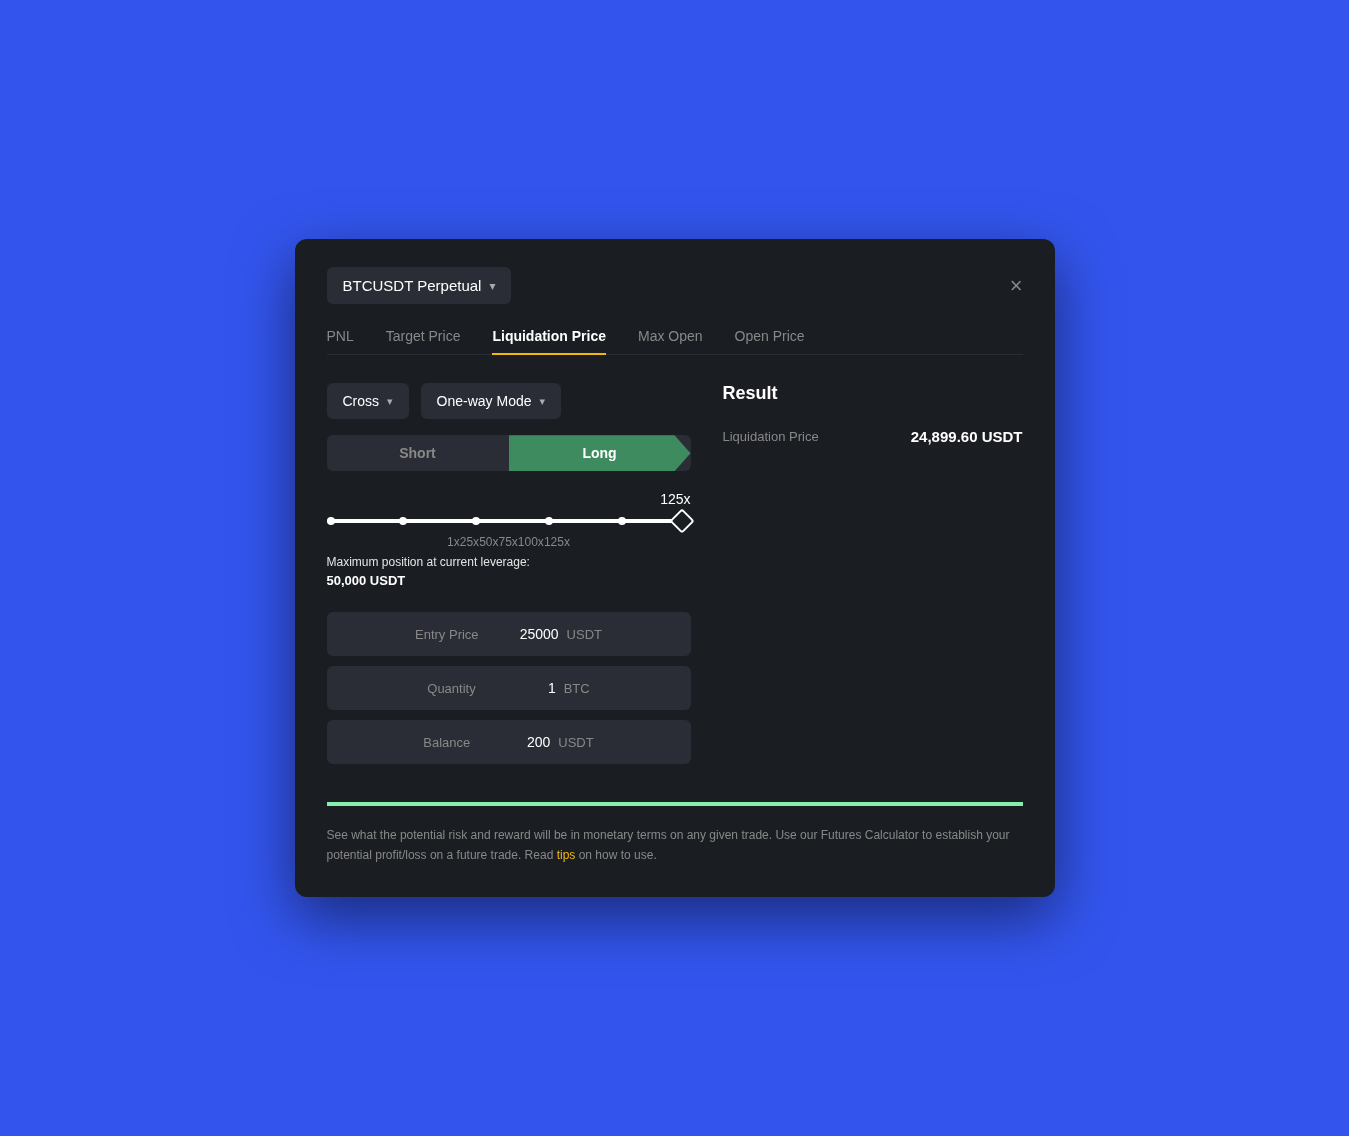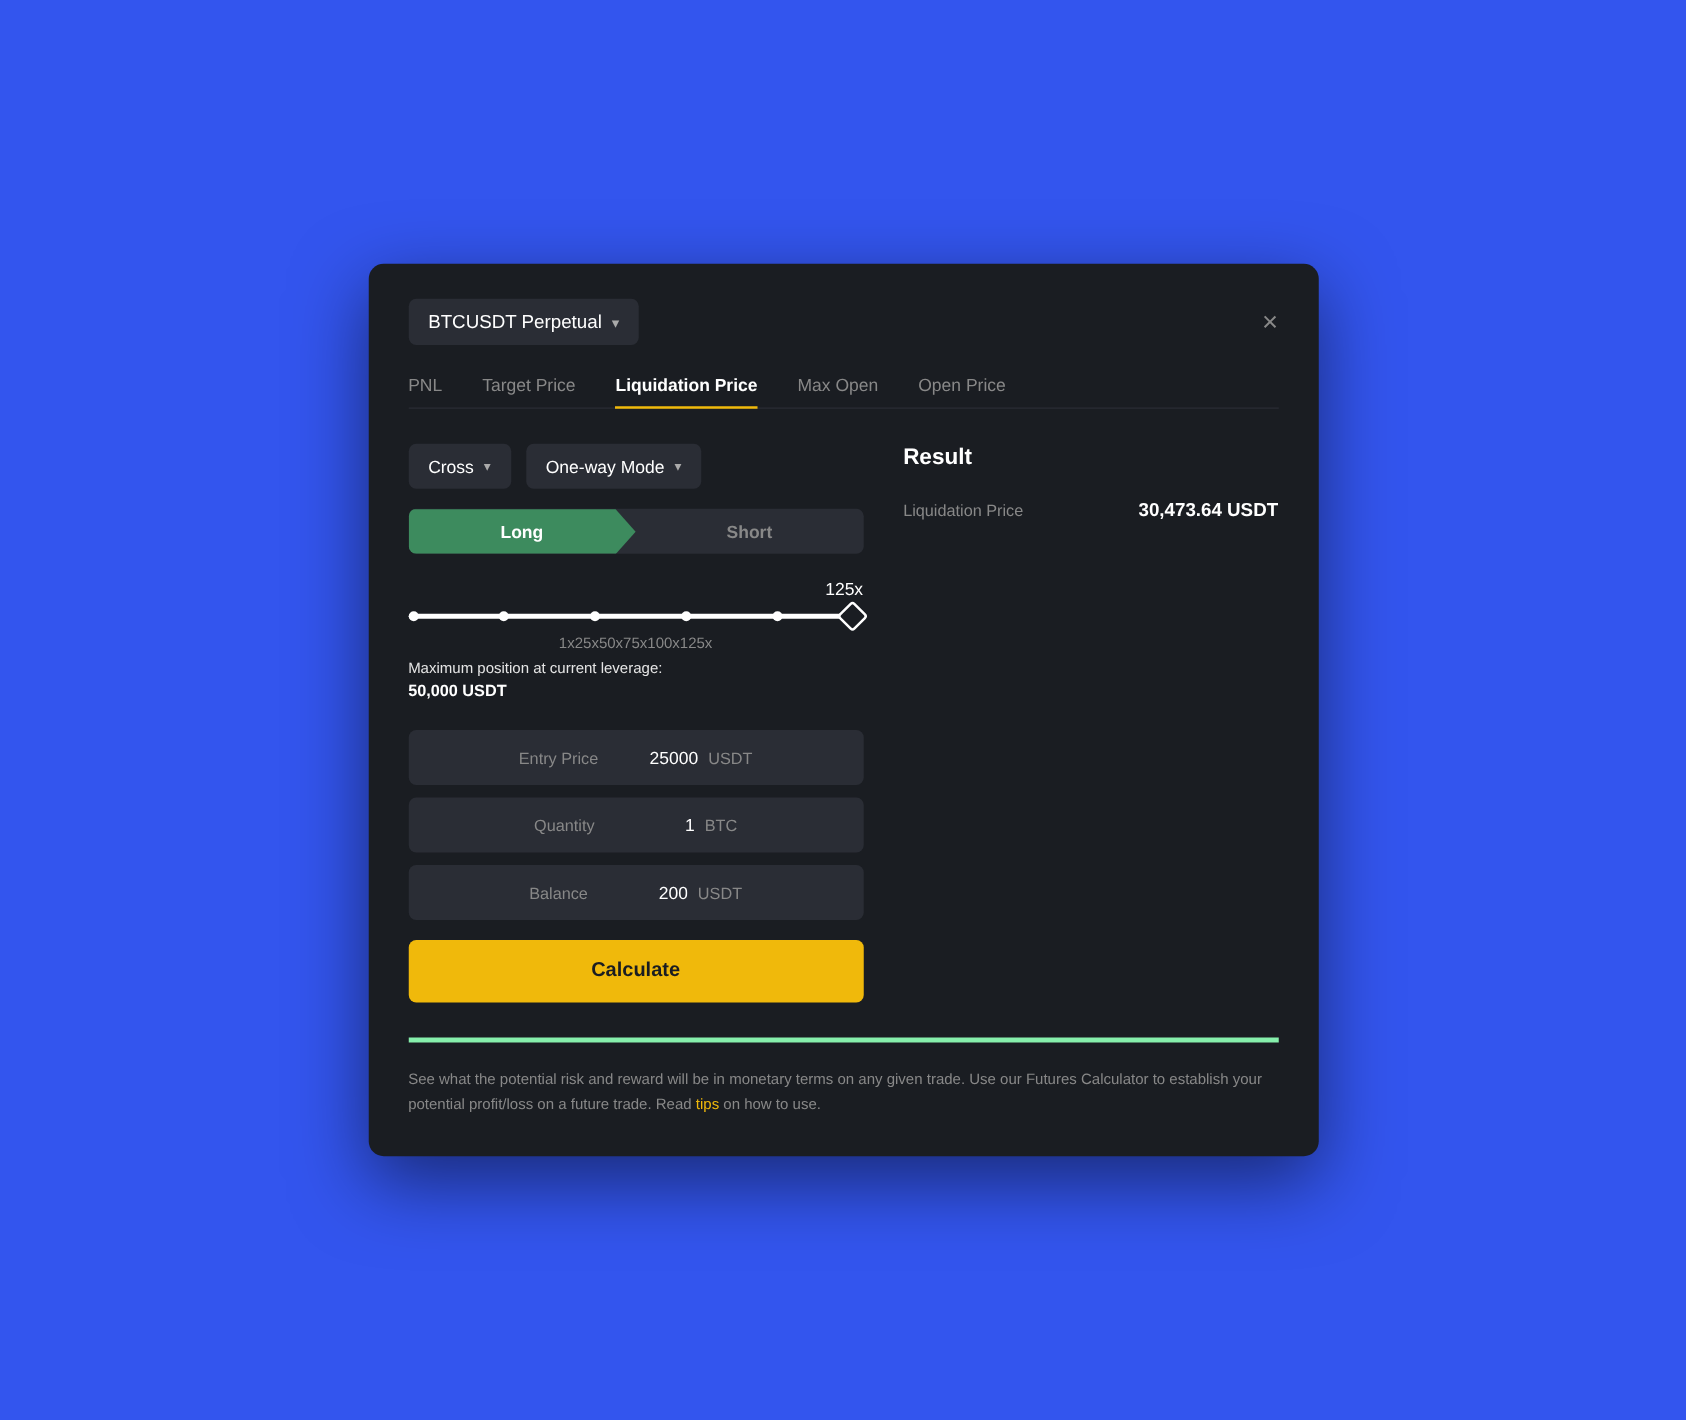--- a/index.html
+++ b/index.html
@@ -299,22 +299,22 @@
           <span class="chevron">▾</span>
         </button>
         <button class="dropdown-btn">
           <span>One-way Mode</span>
           <span class="chevron">▾</span>
         </button>
       </div>
 
       
       <div class="long-short-toggle">
+        <button class="toggle-btn">Short</button>
         <button class="toggle-btn long-active">Long</button>
-        <button class="toggle-btn">Short</button>
       </div>
 
       
       <div class="leverage-section">
         <div class="leverage-value">125x</div>
         <div class="slider-track">
           <div class="slider-dot" style="left: 0%"></div>
           <div class="slider-dot" style="left: 20%"></div>
           <div class="slider-dot" style="left: 40%"></div>
           <div class="slider-dot" style="left: 60%"></div>
@@ -353,28 +353,27 @@
       </div>
 
       <div class="input-group">
         <span class="input-label">Balance</span>
         <div class="input-value">
           <input type="text" class="input-number" value="200" style="">
           <span class="input-unit">USDT</span>
         </div>
       </div>
 
-      <button class="calculate-btn">Calculate</button>
     </div>
 
     <div class="right-panel">
       <div class="result-title">Result</div>
       <div class="result-row">
         <span class="result-label">Liquidation Price</span>
-        <span class="result-value">30,473.64 USDT</span>
+        <span class="result-value">24,899.60 USDT</span>
       </div>
     </div>
   </div>
 
   <div class="footer-text">
     <span>See what the potential risk and reward will be in monetary terms on any given trade. Use our Futures Calculator to establish your potential profit/loss on a future trade. Read </span><a class="tips-link" href="#">tips</a><span> on how to use.</span>
   </div>
 </div>
 
 </body></html>

